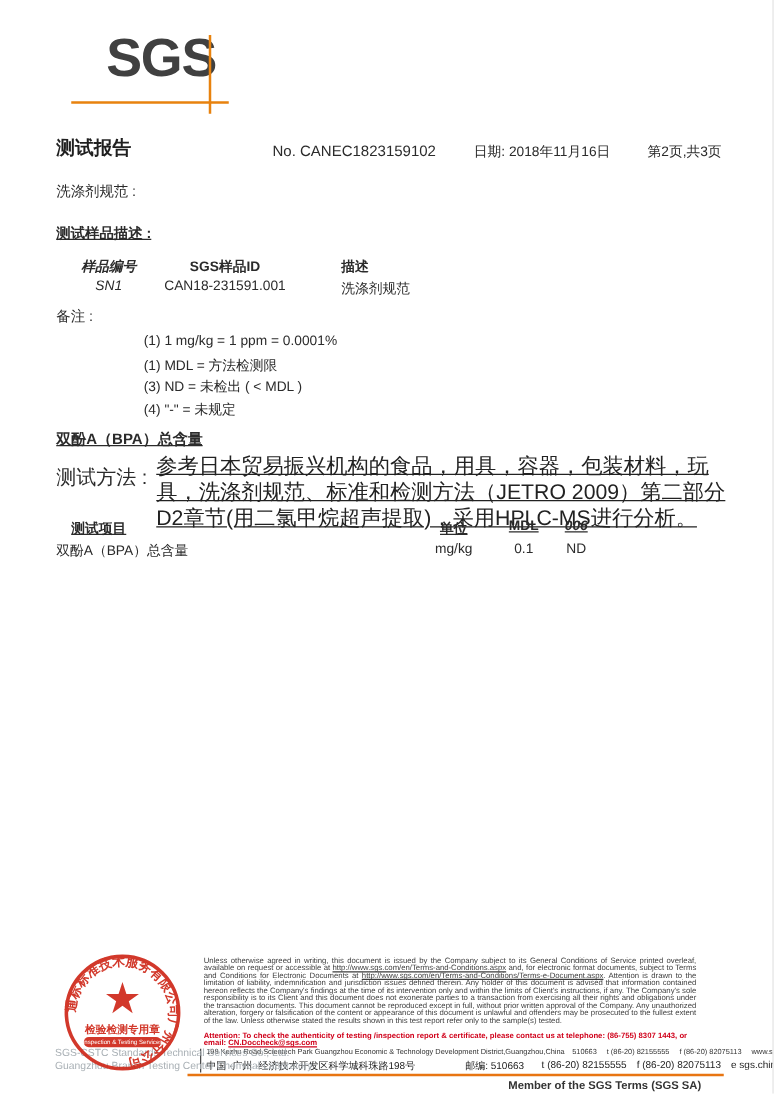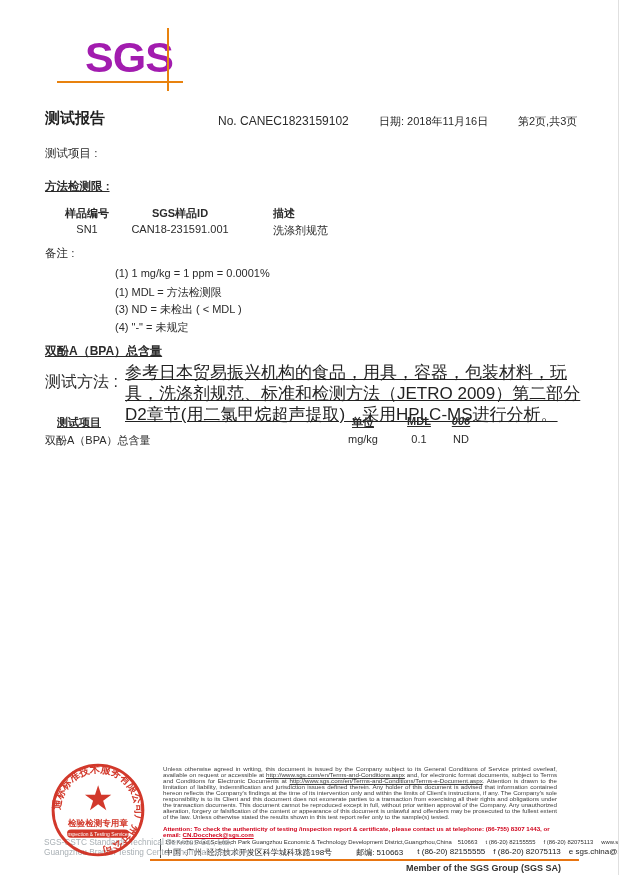--- a/index.html
+++ b/index.html
@@ -3,32 +3,32 @@
 <meta charset="utf-8">
 <style>
   html,body{margin:0;padding:0;background:#ffffff;}
   .page{
     position:relative;width:619px;height:875px;background:#ffffff;overflow:hidden;
     font-family:"Liberation Sans",sans-serif;color:#2b2b2b;
     border-right:1px solid #e0e0e0;box-sizing:border-box;
   }
   .abs{position:absolute;}
   
-  .logo-text{left:85px;top:36px;font-size:43px;font-weight:700;color:#a21caf;letter-spacing:-1px;line-height:1;}
+  .logo-text{left:85px;top:26px;font-size:43px;font-weight:700;color:#404040;letter-spacing:-1px;line-height:1;}
   .logo-hline{left:57px;top:81px;width:126px;height:2px;background:#e8820e;}
   .logo-vline{left:167px;top:28px;width:2px;height:63px;background:#e8820e;}
   
   .hdr-title{left:45px;top:109px;font-size:15px;font-weight:700;color:#1f1f1f;}
   .hdr-no{left:218px;top:114px;font-size:12px;}
   .hdr-date{left:379px;top:114px;font-size:11px;}
   .hdr-page{left:518px;top:114px;font-size:11px;text-align:right;}
   .results-label{left:45px;top:146px;font-size:11.5px;}
   .sample-heading{left:45px;top:179px;font-size:11.5px;font-weight:700;text-decoration:underline;}
   
-  .s-col1{width:78px;text-align:center;}
+  .s-col1{width:78px;text-align:center;font-style:italic;}
   .s-col2{width:104px;text-align:center;}
   .s-hdr{font-weight:700;}
   .row-hdr{top:206px;}
   .row-dat{top:223px;}
   .s1{left:48px;} .s2{left:128px;} .s3{left:253px;margin-left:20px;}
   .tbl-txt{font-size:11px;}
   .notes-label{left:45px;top:246px;font-size:11.5px;}
   .note{left:115px;font-size:11px;text-align:center;}
   .n0{top:267px;} .n1{top:285px;} .n2{top:302px;} .n3{top:320px;}
   
@@ -49,41 +49,41 @@
   .stamp{left:46px;top:761px;width:104px;height:98px;opacity:.93;z-index:2;}
   .company-1{left:44px;top:837px;font-size:8.3px;color:#a9b0b5;z-index:1;white-space:nowrap;}
   .company-2{left:44px;top:847px;font-size:8.3px;color:#a9b0b5;z-index:1;white-space:nowrap;}
   .disclaimer{left:163px;top:766px;width:394px;font-size:6.2px;line-height:6px;text-align:justify;color:#3d3d3d;margin:0;}
   .disclaimer .lnk{text-decoration:underline;}
   .attention{left:163px;top:826px;width:404px;font-size:6.2px;line-height:6.2px;font-weight:700;color:#d0021b;margin:0;}
   .attention .lnk{text-decoration:underline;}
   .addr{left:160px;top:839px;border-left:1px solid #4a4a4a;padding-left:4px;width:424px;}
   .addr-line1{font-size:5.9px;color:#333;white-space:nowrap;display:flex;align-items:baseline;}
   .addr-line2{font-size:8px;color:#222;white-space:nowrap;display:flex;align-items:flex-start;margin-top:2px;}
-  .gap6{margin-left:6px;} .gap8{margin-left:8px;} .gap14{margin-left:14px;} .gap24{margin-left:24px;}
+  .gap6{margin-left:6px;} .gap8{margin-left:8px;} .gap14{margin-left:14px;} .gap24{margin-left:40px;}
   .footer-rule{left:150px;top:859px;width:429px;height:2px;background:#e87511;}
   .member{right:57px;top:863px;font-size:9px;font-weight:700;color:#333;}
 </style>
 </head>
 <body>
 
 <div class="page">
 
   <div class="abs logo-text">SGS</div>
   <div class="abs logo-hline"></div>
   <div class="abs logo-vline"></div>
 
   <div class="abs hdr-title">测试报告</div>
   <div class="abs hdr-no">No. CANEC1823159102</div>
   <div class="abs hdr-date">日期: 2018年11月16日</div>
   <div class="abs hdr-page">第2页,共3页</div>
 
-  <div class="abs results-label">测试项目 :</div>
+  <div class="abs results-label">洗涤剂规范 :</div>
 
-  <div class="abs sample-heading">方法检测限 :</div>
+  <div class="abs sample-heading">测试样品描述 :</div>
   <div class="abs tbl-txt s-hdr s-col1 s1 row-hdr">样品编号</div>
   <div class="abs tbl-txt s-hdr s-col2 s2 row-hdr">SGS样品ID</div>
   <div class="abs tbl-txt s-hdr s3 row-hdr">描述</div>
   <div class="abs tbl-txt s-col1 s1 row-dat">SN1</div>
   <div class="abs tbl-txt s-col2 s2 row-dat">CAN18-231591.001</div>
   <div class="abs tbl-txt s3 row-dat">洗涤剂规范</div>
 
   <div class="abs notes-label">备注 :</div>
   <div class="abs note n0">(1) 1 mg/kg = 1 ppm = 0.0001%</div>
   <div class="abs note n1">(1) MDL = 方法检测限</div>
@@ -135,15 +135,15 @@
     <div class="addr-line2">
       <span>中国 ·广州 ·经济技术开发区科学城科珠路198号</span>
       <span class="gap24">邮编: 510663</span>
       <span class="gap14">t (86-20) 82155555</span>
       <span class="gap8">f (86-20) 82075113</span>
       <span class="gap8">e sgs.china@sgs.com</span>
     </div>
   </div>
 
   <div class="abs footer-rule"></div>
-  <div class="abs member">Member of the SGS Group (SGS SA)</div>
+  <div class="abs member">Member of the SGS Terms (SGS SA)</div>
 
 </div>
 
 </body></html>

